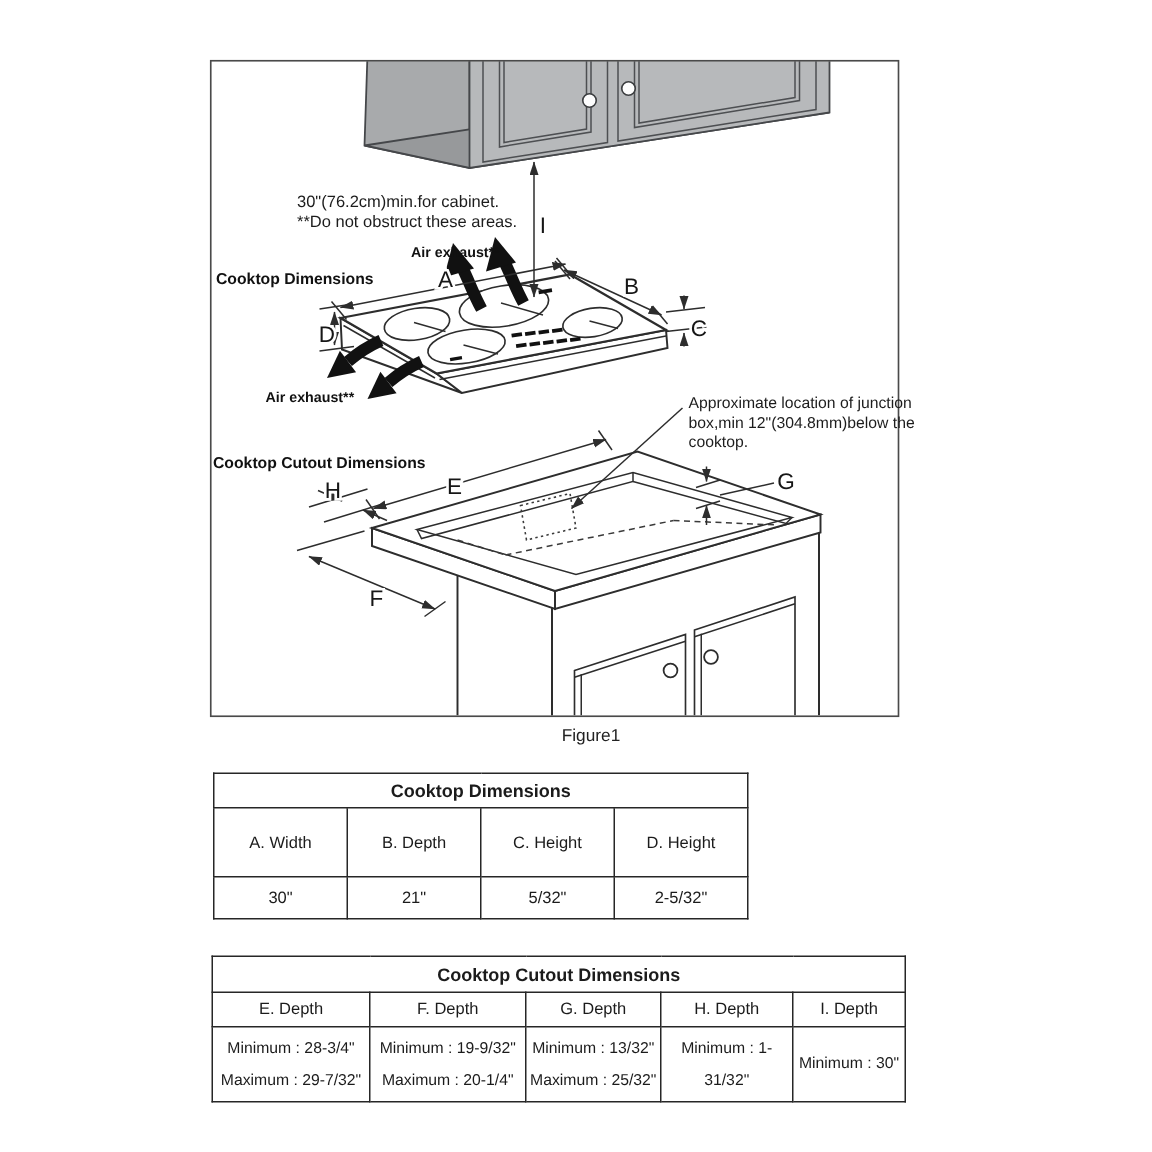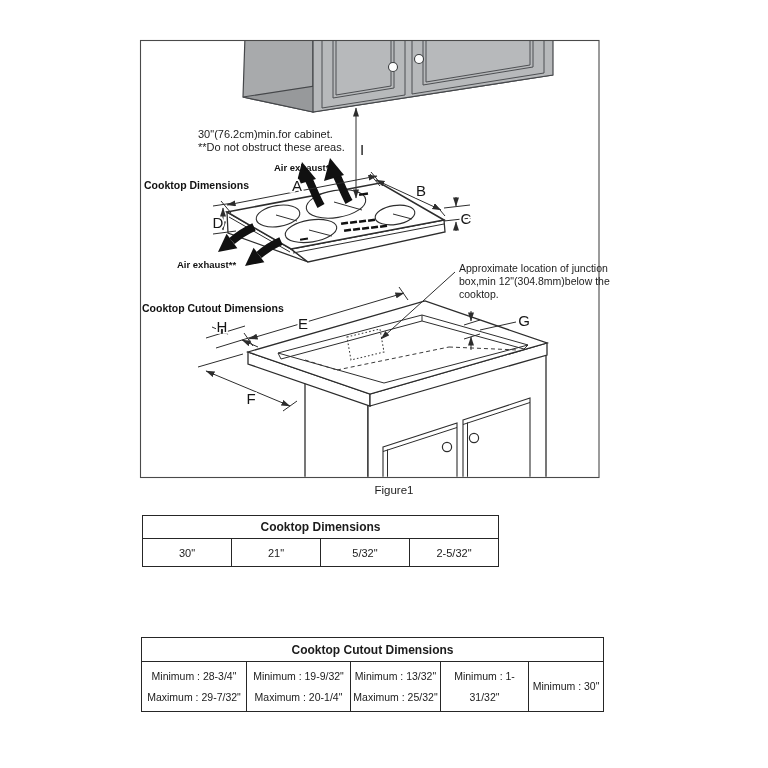--- a/index.html
+++ b/index.html
@@ -225,20 +225,26 @@
         <col style="width:89px">
         <col style="width:89px">
         <col style="width:89px">
         <col style="width:89px">
       </colgroup>
   <tbody>
         <tr>
           <td colspan="4" class="ttl">Cooktop Dimensions</td>
         </tr>
   <tr>
+    <td class="hd">A. Width</td>
+    <td class="hd">B. Depth</td>
+    <td class="hd">C. Height</td>
+    <td class="hd">D. Height</td>
+  </tr>
+  <tr>
     <td class="val">30"</td>
     <td class="val">21"</td>
     <td class="val">5/32"</td>
     <td class="val">2-5/32"</td>
   </tr>
 </tbody>
     </table>
 
 <table id="table2">
   <colgroup>
@@ -246,20 +252,27 @@
         <col style="width:104px">
         <col style="width:90px">
         <col style="width:88px">
         <col style="width:75px">
       </colgroup>
   <tbody>
         <tr>
           <td colspan="5" class="ttl">Cooktop Cutout Dimensions</td>
         </tr>
   <tr>
+    <td class="hd">E. Depth</td>
+    <td class="hd">F. Depth</td>
+    <td class="hd">G. Depth</td>
+    <td class="hd">H. Depth</td>
+    <td class="hd">I. Depth</td>
+  </tr>
+  <tr>
     <td class="mm">
       <div>Minimum : 28-3/4"</div>
       <div>Maximum : 29-7/32"</div>
     </td>
     <td class="mm">
       <div>Minimum : 19-9/32"</div>
       <div>Maximum : 20-1/4"</div>
     </td>
     <td class="mm">
       <div>Minimum : 13/32"</div>

